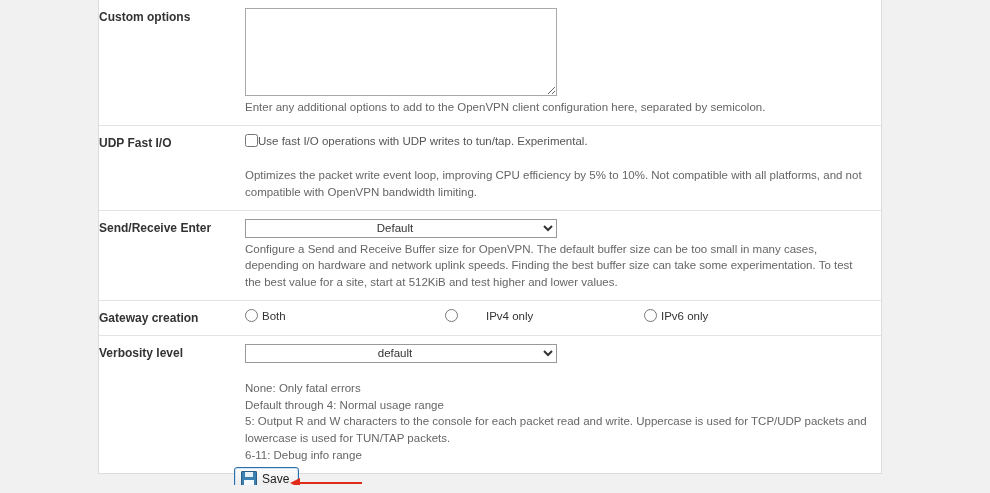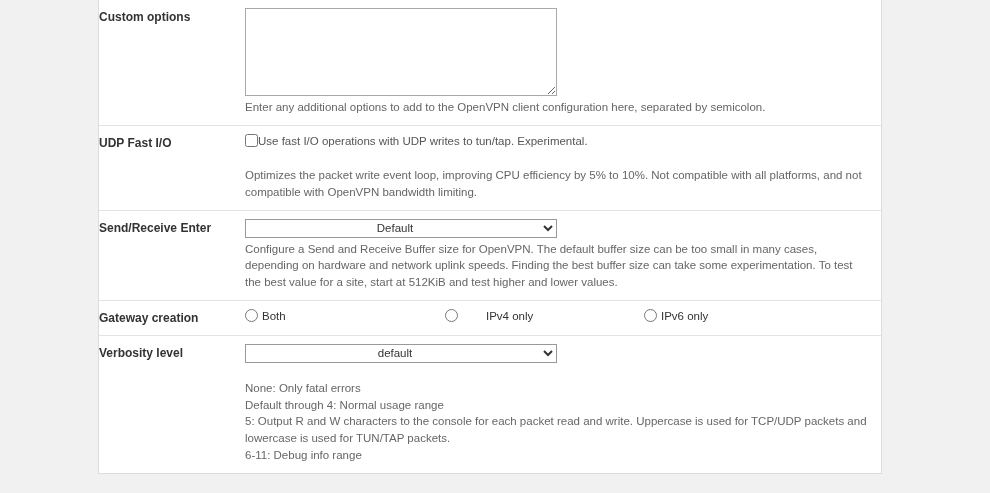--- a/index.html
+++ b/index.html
@@ -258,16 +258,26 @@
         </select>
         <div class="verbosity-block" style="white-space: pre-line;">None: Only fatal errors
 Default through 4: Normal usage range
 5: Output R and W characters to the console for each packet read and write. Uppercase is used for TCP/UDP packets and lowercase is used for TUN/TAP packets.
 6-11: Debug info range</div>
       </div>
     </div>
 
   </div>
 
+  <div class="save-bar">
+    <button class="btn-save">
+      <span class="save-icon"></span>
+      <span>Save</span>
+    </button>
+    <div class="arrow">
+      <div class="head"></div>
+      <div class="shaft"></div>
+    </div>
+  </div>
 
   <div class="bottom-strip"></div>
 
 </div>
 
 </body></html>

